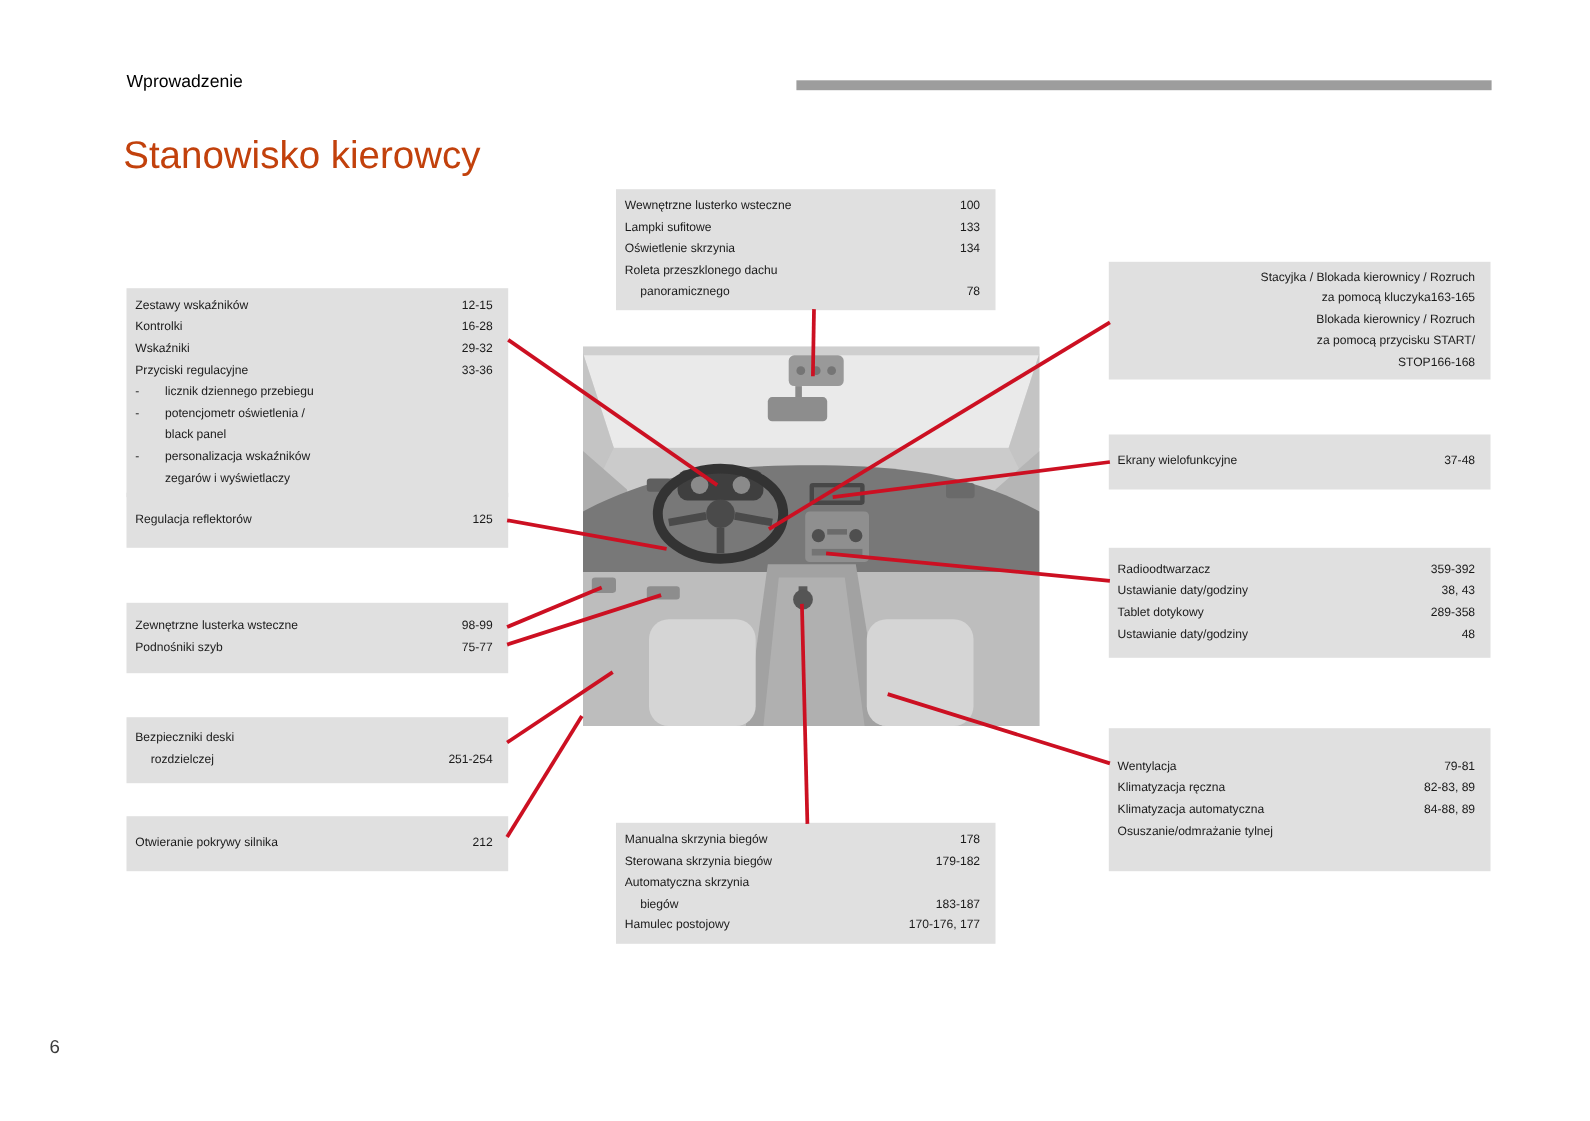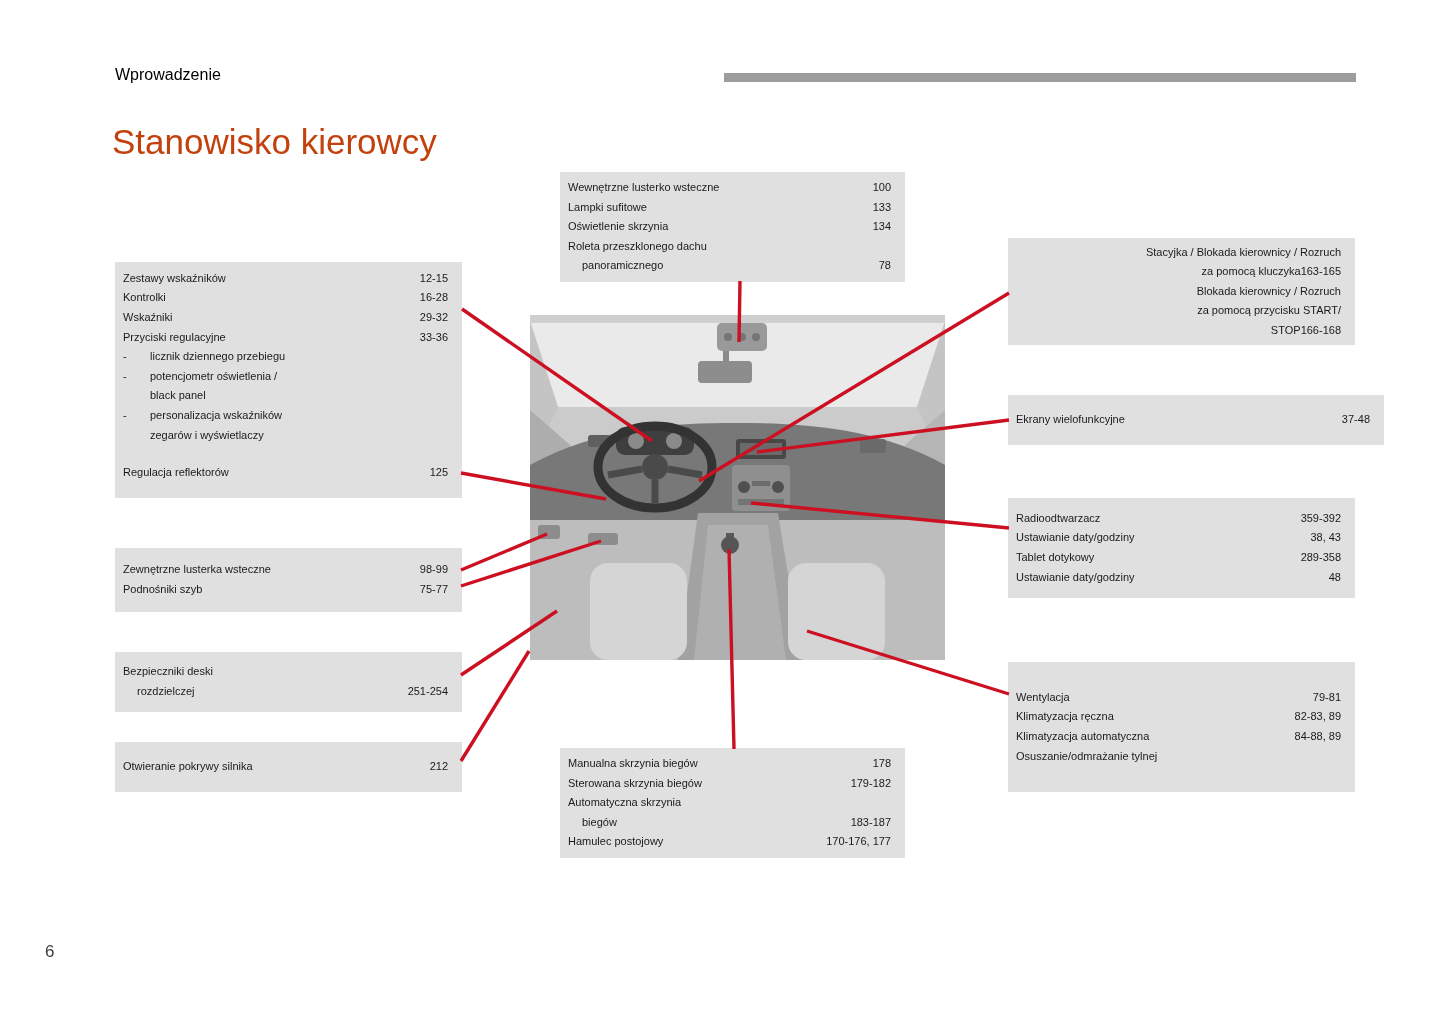--- a/index.html
+++ b/index.html
@@ -30,21 +30,21 @@
   .r.cont2 { padding-left:27px; }
 
   #box-instruments { left:115px;  top:218px; width:347px; height:190px;margin-top:44px; }
   #box-headlights  { left:115px;  top:448px; width:347px; height:50px;  }
   #box-mirrors     { left:115px;  top:548px; width:347px; height:64px;  }
   #box-fuses       { left:115px;  top:652px; width:347px; height:60px;  }
   #box-bonnet      { left:115px;  top:742px; width:347px; height:50px;  }
   #box-overhead    { left:560px;  top:172px; width:345px; height:110px; }
   #box-gearbox     { left:560px;  top:748px; width:345px; height:110px; }
   #box-ignition    { left:1008px; top:238px; width:347px; height:107px;align-items:flex-end; }
-  #box-screens     { left:1008px; top:395px; width:376px; height:50px;  }
+  #box-screens     { left:1008px; top:395px; width:347px; height:50px;  }
   #box-audio       { left:1008px; top:498px; width:347px; height:100px; }
   #box-climate     { left:1008px; top:662px; width:347px; height:130px; }
 
   #car-image { position:absolute; left:530px; top:315px; width:415px; height:345px; }
   #car-image svg { display:block; }
 
   #lines-overlay { position:absolute; left:0; top:0; width:1445px; height:1019px;
                    pointer-events:none; z-index:5; }
 </style>
 </head>

